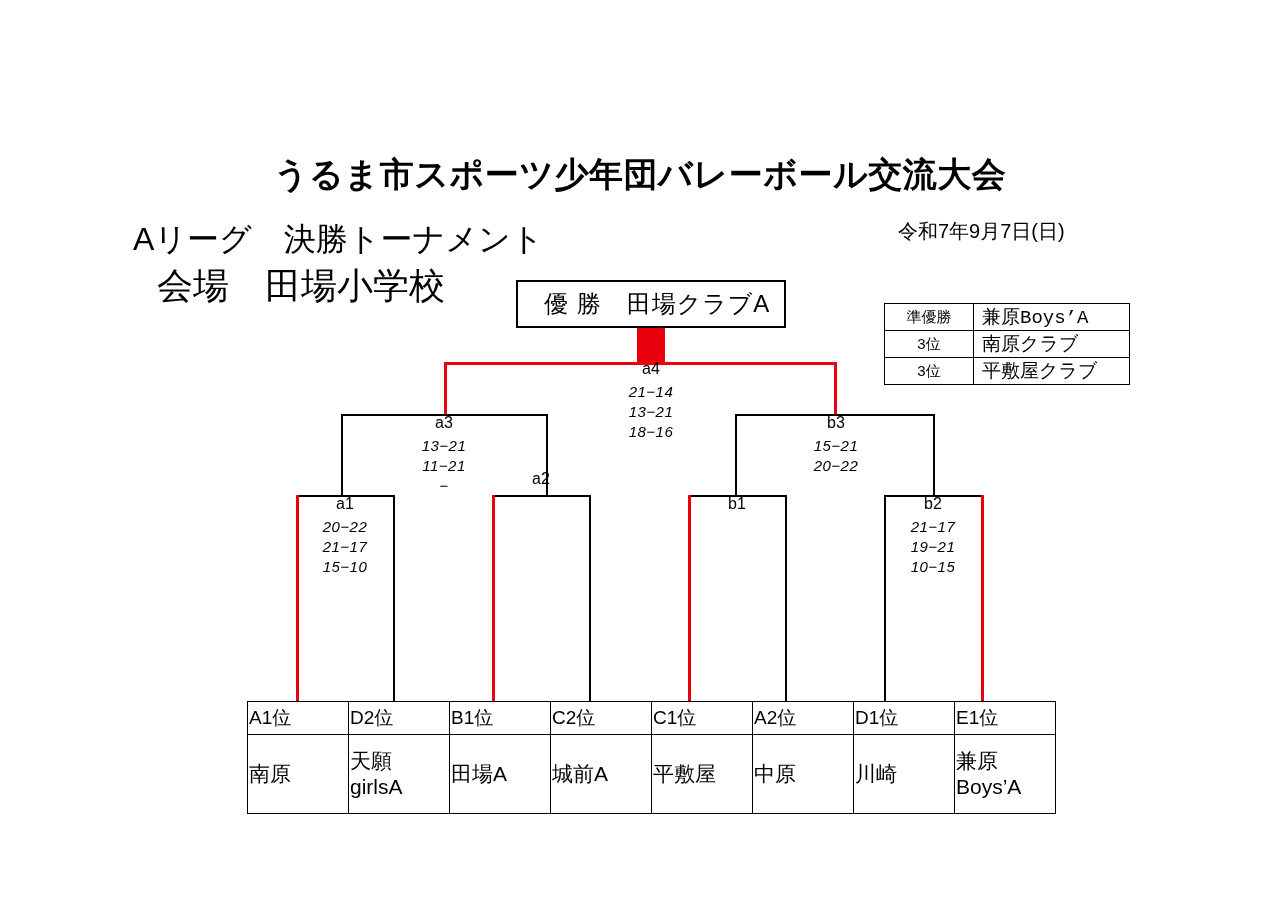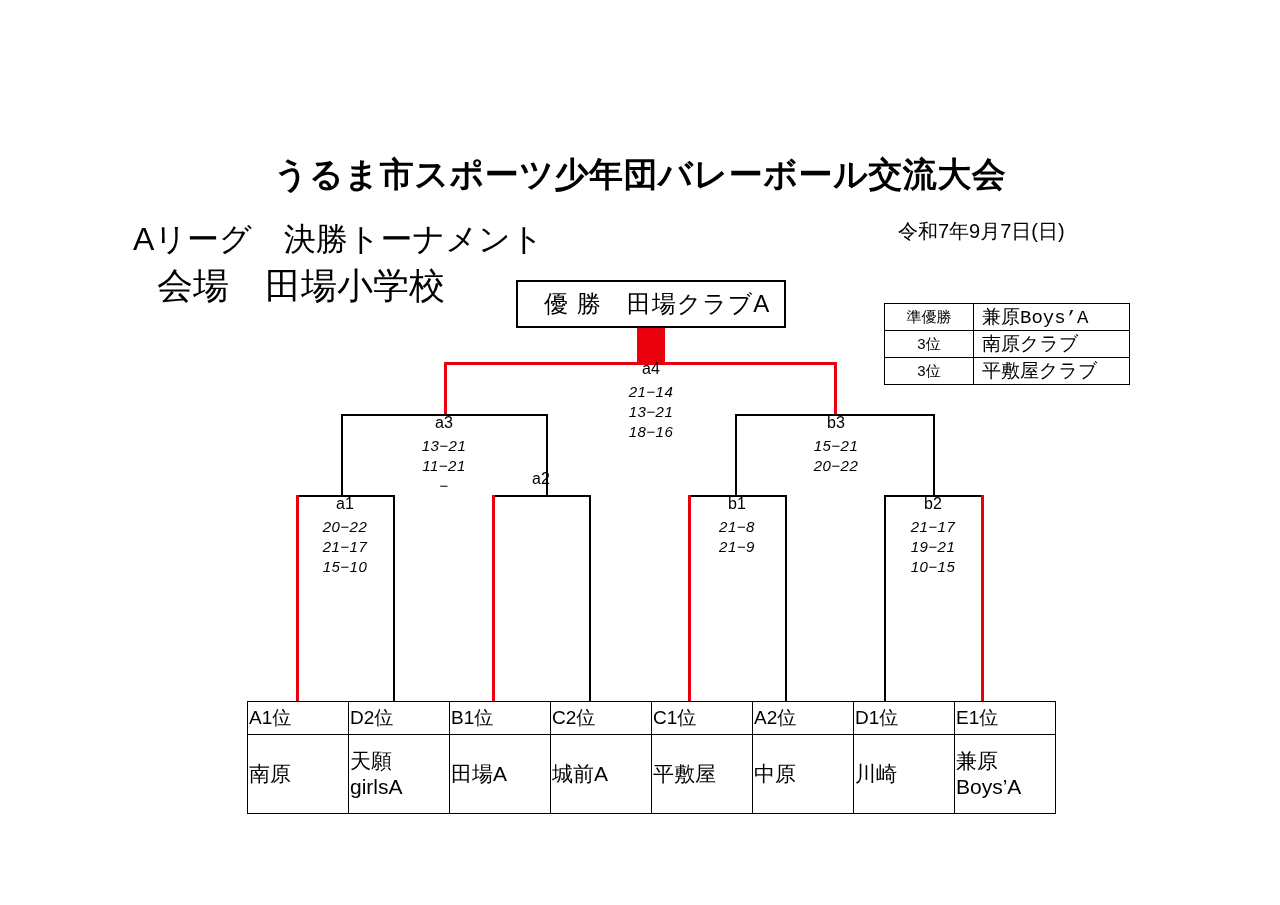--- a/index.html
+++ b/index.html
@@ -194,22 +194,20 @@
 21−17
 15−10</div>
 </div>
 
 <div class="node abs" style="left:485px; top:446px; width:112px;">
   <div class="code">a2</div>
 </div>
 
 <div class="node abs" style="left:681px; top:471px; width:112px;">
   <div class="code">b1</div>
-  <div class="score nowrapline">21−8
-21−9</div>
 </div>
 
 <div class="node abs" style="left:877px; top:471px; width:112px;">
   <div class="code">b2</div>
   <div class="score nowrapline">21−17
 19−21
 10−15</div>
 </div>
 
 <table id="seed-table" class="abs">

